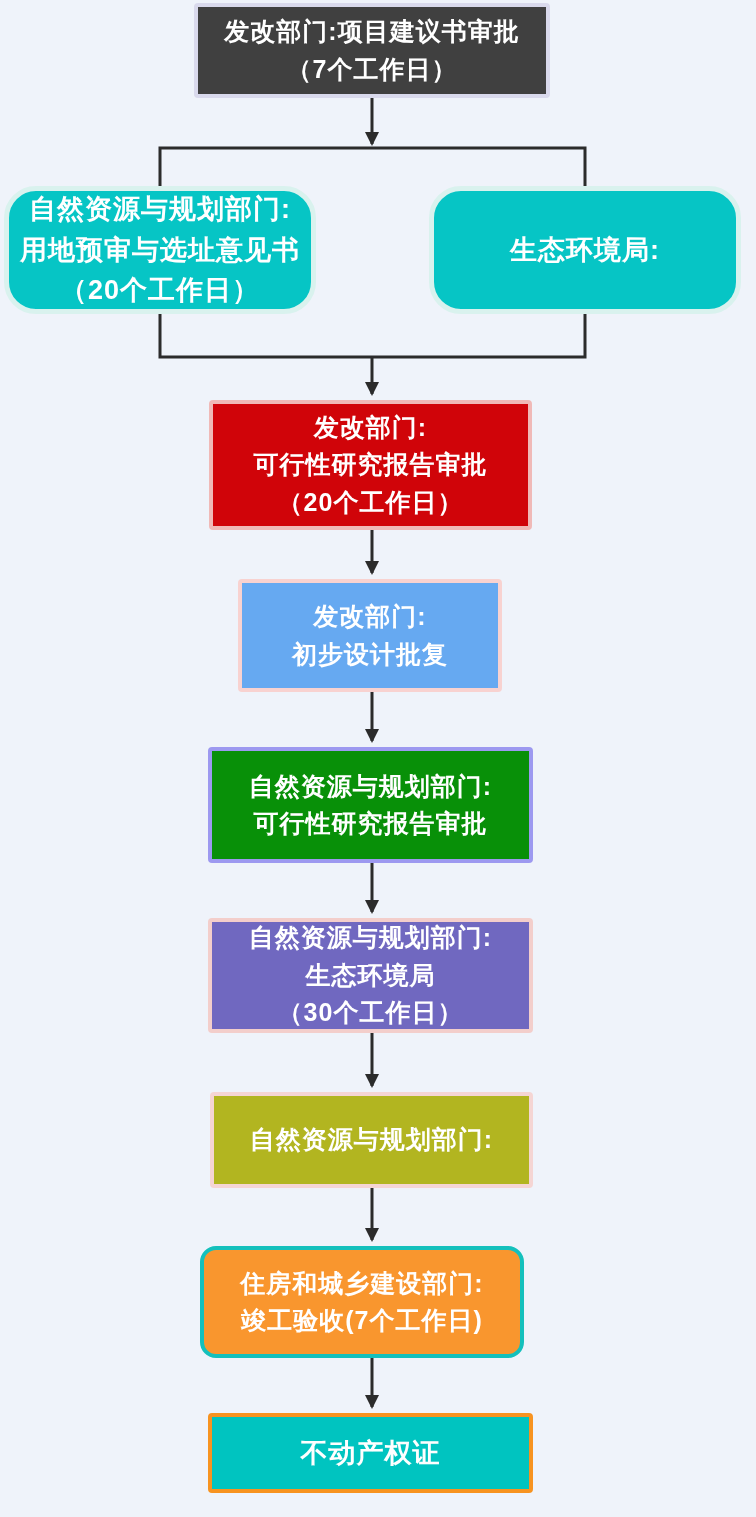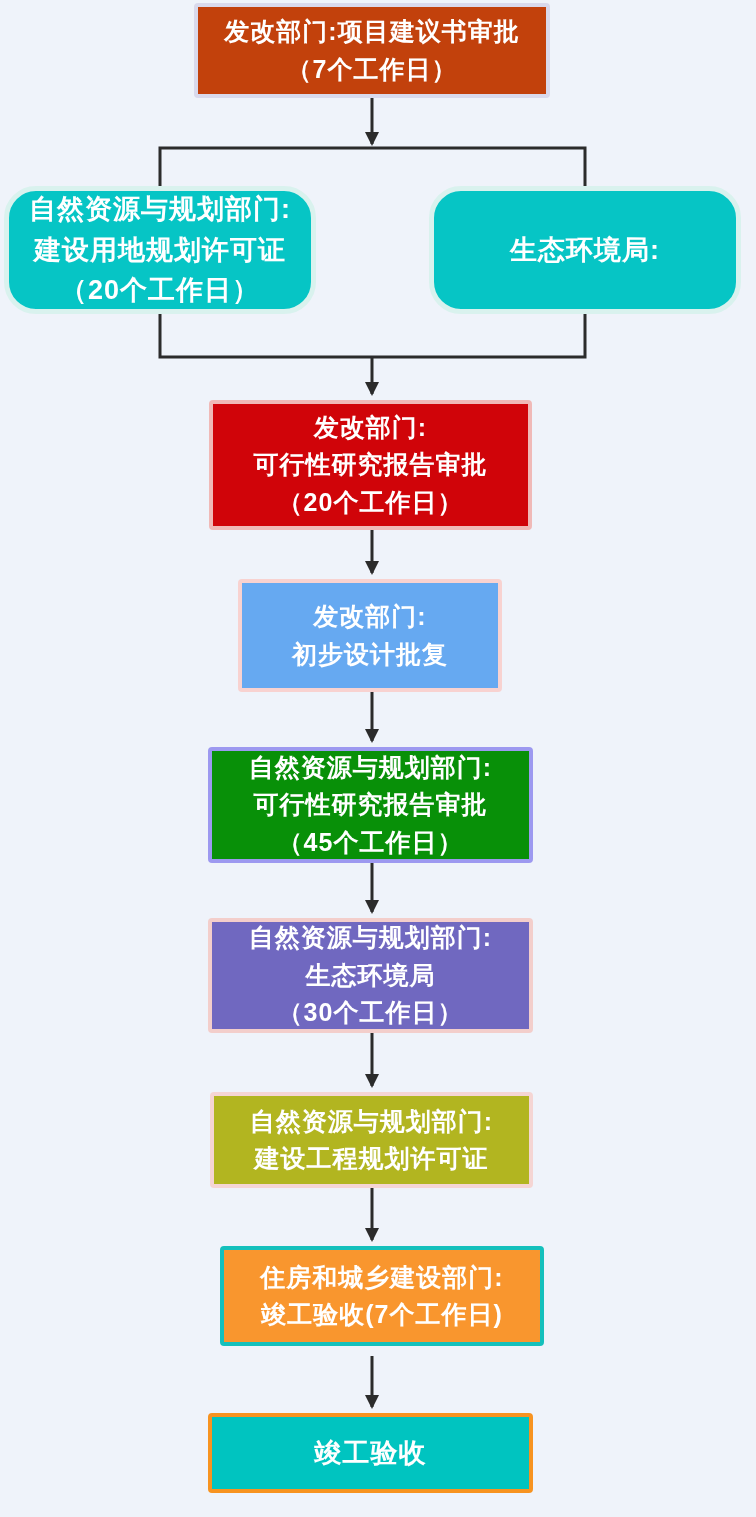--- a/index.html
+++ b/index.html
@@ -39,21 +39,21 @@
   .node .line{white-space:nowrap;}
   
   .n0{left:194px; top:3px;    width:356px; height:95px;}
   .n1{left:4px;   top:186px;  width:312px; height:128px; border-radius:32px; border-width:5px; font-size:27px;}
   .n2{left:429px; top:186px;  width:312px; height:128px; border-radius:32px; border-width:5px; font-size:27px;}
   .n3{left:209px; top:400px;  width:323px; height:130px;}
   .n4{left:238px; top:579px;  width:264px; height:113px;}
   .n5{left:208px; top:747px;  width:325px; height:116px;}
   .n6{left:208px; top:918px;  width:325px; height:115px;}
   .n7{left:210px; top:1092px; width:323px; height:96px;}
-  .n8{left:220px; top:1246px; width:324px; height:100px;}
+  .n8{left:200px; top:1246px; width:324px; height:112px;border-radius:16px;}
   .n9{left:208px; top:1413px; width:325px; height:80px; font-size:27px;}
 </style>
 </head>
 <body>
 
 <div class="canvas">
 
   <svg class="arrow-layer" width="756" height="1517" viewBox="0 0 756 1517" xmlns="http://www.w3.org/2000/svg">
     <defs>
       <marker id="ah" viewBox="0 0 10 10" refX="8.5" refY="5" markerWidth="16" markerHeight="14" orient="auto" markerUnits="userSpaceOnUse">
@@ -67,28 +67,28 @@
       <path d="M372,357 V394" marker-end="url(#ah)"></path>
       <path d="M372,530 V573" marker-end="url(#ah)"></path>
       <path d="M372,692 V741" marker-end="url(#ah)"></path>
       <path d="M372,863 V912" marker-end="url(#ah)"></path>
       <path d="M372,1033 V1086" marker-end="url(#ah)"></path>
       <path d="M372,1188 V1240" marker-end="url(#ah)"></path>
       <path d="M372,1356 V1407" marker-end="url(#ah)"></path>
     </g>
   </svg>
 
-  <div class="node n0" style="background: #c2410c; border-color: rgb(217, 217, 236);">
+  <div class="node n0" style="background: #404040; border-color: rgb(217, 217, 236);">
     <div class="line">发改部门:项目建议书审批</div>
     <div class="line">（7个工作日）</div>
   </div>
 
   <div class="node n1" style="background: rgb(6, 197, 197); border-color: rgb(217, 242, 238);">
     <div class="line">自然资源与规划部门:</div>
-    <div class="line">建设用地规划许可证</div>
+    <div class="line">用地预审与选址意见书</div>
     <div class="line">（20个工作日）</div>
   </div>
 
   <div class="node n2" style="background: rgb(6, 197, 197); border-color: rgb(217, 242, 238);">
     <div class="line">生态环境局:</div>
   </div>
 
   <div class="node n3" style="background: rgb(208, 4, 9); border-color: rgb(240, 185, 183);">
     <div class="line">发改部门:</div>
     <div class="line">可行性研究报告审批</div>
@@ -96,36 +96,34 @@
   </div>
 
   <div class="node n4" style="background: rgb(102, 169, 241); border-color: rgb(248, 210, 208);">
     <div class="line">发改部门:</div>
     <div class="line">初步设计批复</div>
   </div>
 
   <div class="node n5" style="background: rgb(8, 144, 8); border-color: rgb(157, 153, 240);">
     <div class="line">自然资源与规划部门:</div>
     <div class="line">可行性研究报告审批</div>
-    <div class="line">（45个工作日）</div>
   </div>
 
   <div class="node n6" style="background: rgb(112, 104, 192); border-color: rgb(243, 206, 203);">
     <div class="line">自然资源与规划部门:</div>
     <div class="line">生态环境局</div>
     <div class="line">（30个工作日）</div>
   </div>
 
   <div class="node n7" style="background: rgb(178, 181, 32); border-color: rgb(245, 213, 211);">
     <div class="line">自然资源与规划部门:</div>
-    <div class="line">建设工程规划许可证</div>
   </div>
 
   <div class="node n8" style="background: rgb(249, 150, 46); border-color: rgb(20, 192, 188);">
     <div class="line">住房和城乡建设部门:</div>
     <div class="line">竣工验收(7个工作日)</div>
   </div>
 
   <div class="node n9" style="background: rgb(0, 196, 192); border-color: rgb(247, 147, 32);">
-    <div class="line">竣工验收</div>
+    <div class="line">不动产权证</div>
   </div>
 
 </div>
 
 </body></html>

